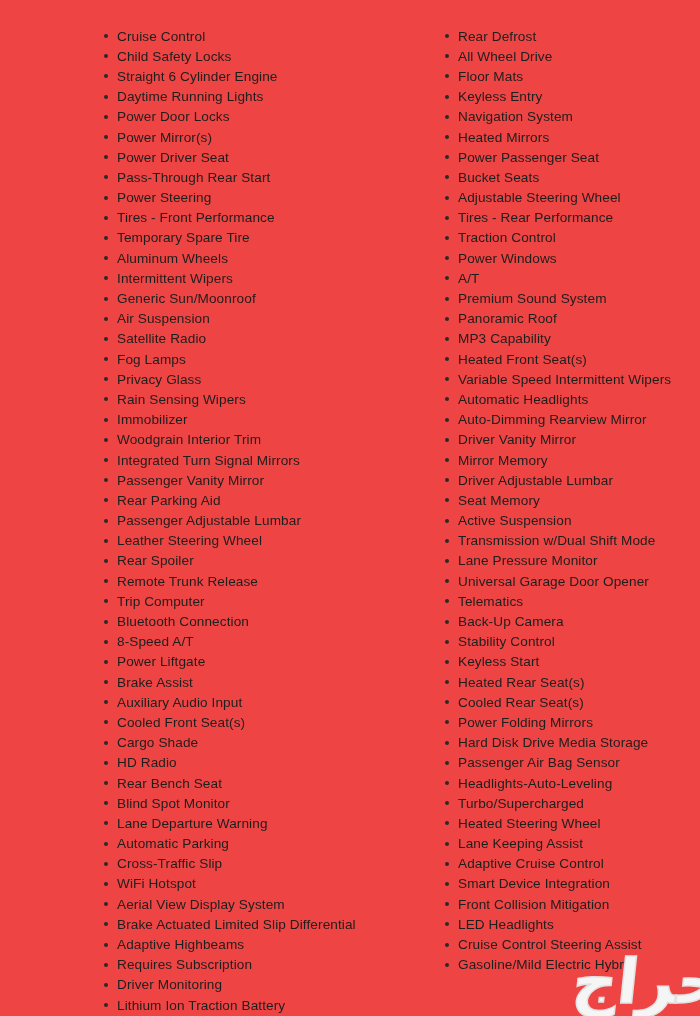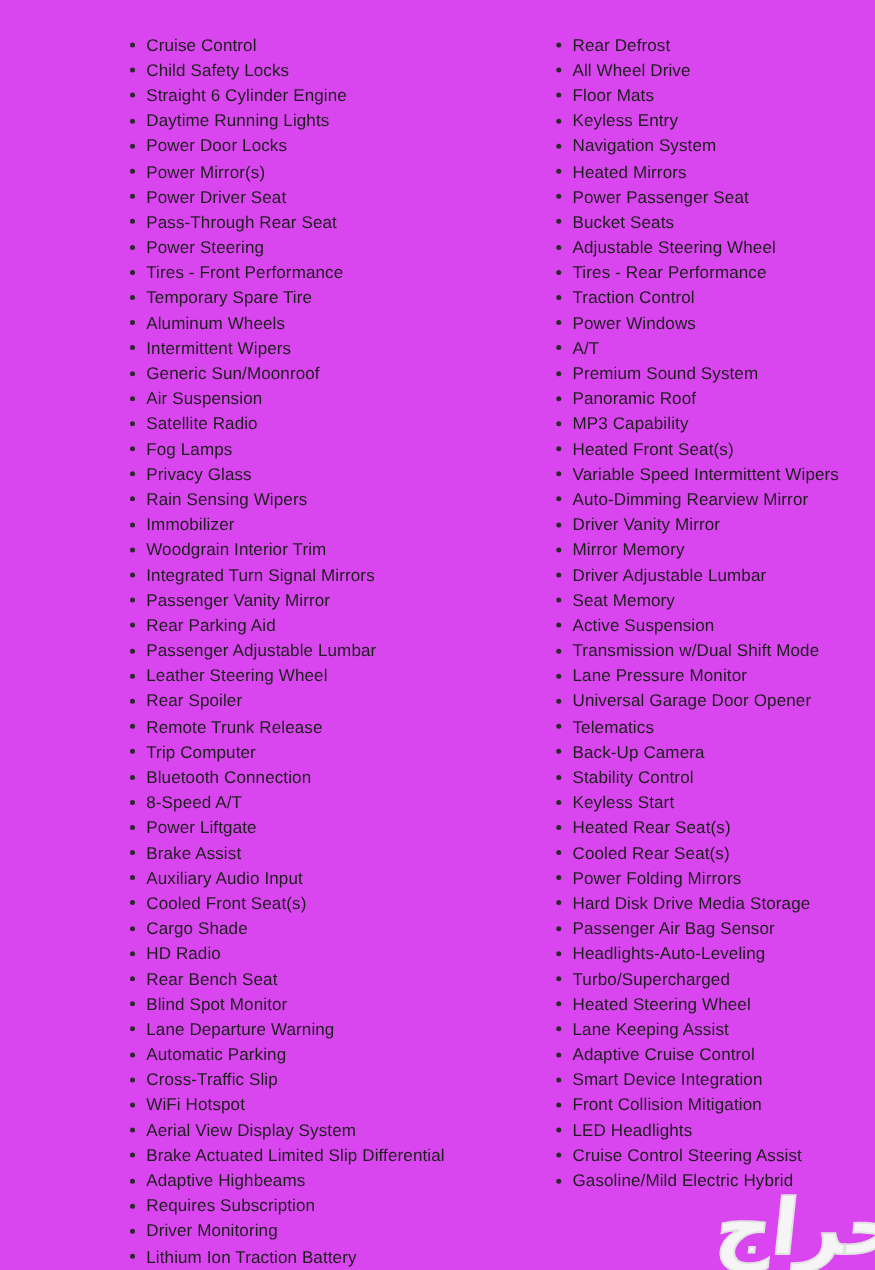--- a/index.html
+++ b/index.html
@@ -8,21 +8,21 @@
     width: 700px;
     height: 1016px;
     overflow: hidden;
     background: #ffffff;
     font-family: "Liberation Sans", sans-serif;
   }
   .page {
     position: relative;
     width: 700px;
     height: 1016px;
-    background: #d946ef;
+    background: #ef4444;
   }
   ul.feature-col {
     list-style: none;
     margin: 0;
     padding: 0;
     position: absolute;
     top: 26px;
   }
   ul.feature-col.left  { left: 104px; }
   ul.feature-col.right { left: 445px; }
@@ -88,21 +88,21 @@
       <li class="feature-row">
         <span class="bullet"></span>
         <span class="label">Power Mirror(s)</span>
       </li>
       <li class="feature-row">
         <span class="bullet"></span>
         <span class="label">Power Driver Seat</span>
       </li>
       <li class="feature-row">
         <span class="bullet"></span>
-        <span class="label">Pass-Through Rear Seat</span>
+        <span class="label">Pass-Through Rear Start</span>
       </li>
       <li class="feature-row">
         <span class="bullet"></span>
         <span class="label">Power Steering</span>
       </li>
       <li class="feature-row">
         <span class="bullet"></span>
         <span class="label">Tires - Front Performance</span>
       </li>
       <li class="feature-row">
@@ -327,20 +327,24 @@
         <span class="bullet"></span>
         <span class="label">MP3 Capability</span>
       </li>
       <li class="feature-row">
         <span class="bullet"></span>
         <span class="label">Heated Front Seat(s)</span>
       </li>
       <li class="feature-row">
         <span class="bullet"></span>
         <span class="label">Variable Speed Intermittent Wipers</span>
+      </li>
+      <li class="feature-row">
+        <span class="bullet"></span>
+        <span class="label">Automatic Headlights</span>
       </li>
       <li class="feature-row">
         <span class="bullet"></span>
         <span class="label">Auto-Dimming Rearview Mirror</span>
       </li>
       <li class="feature-row">
         <span class="bullet"></span>
         <span class="label">Driver Vanity Mirror</span>
       </li>
       <li class="feature-row">

